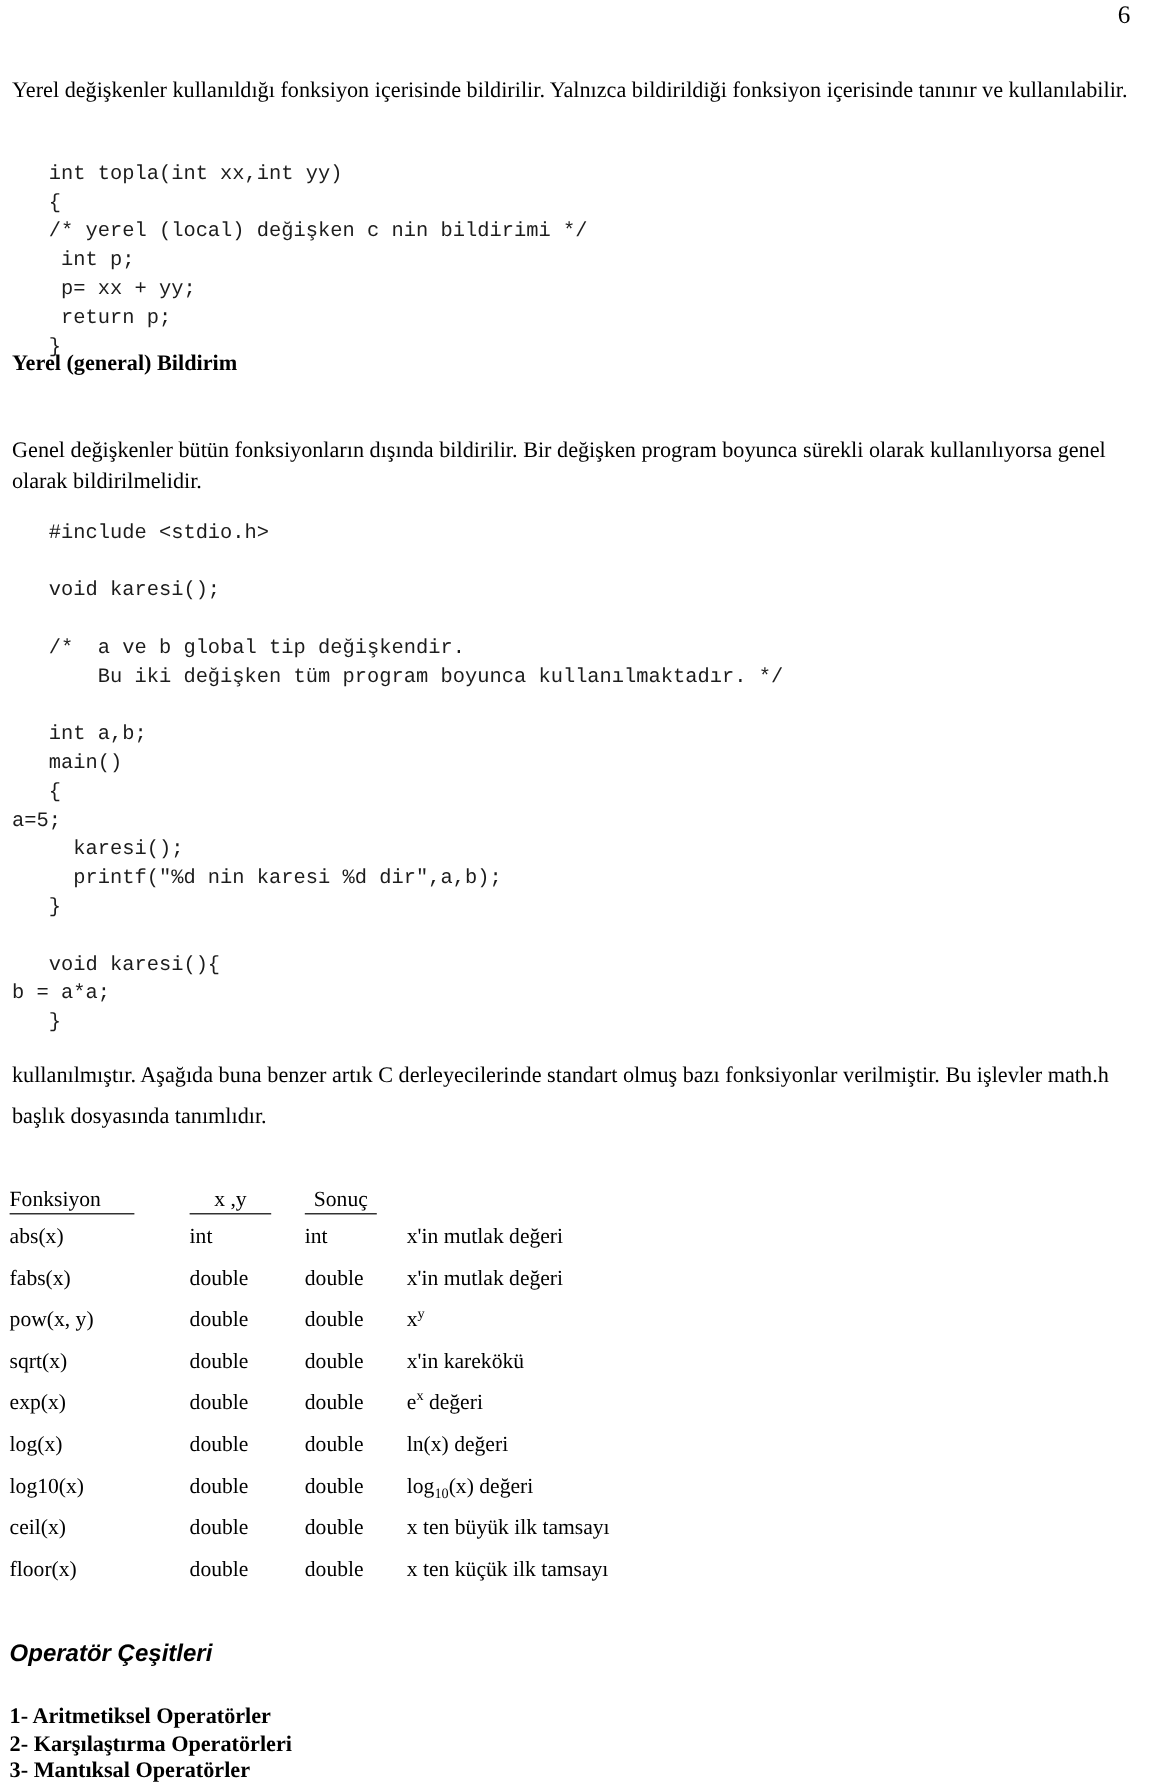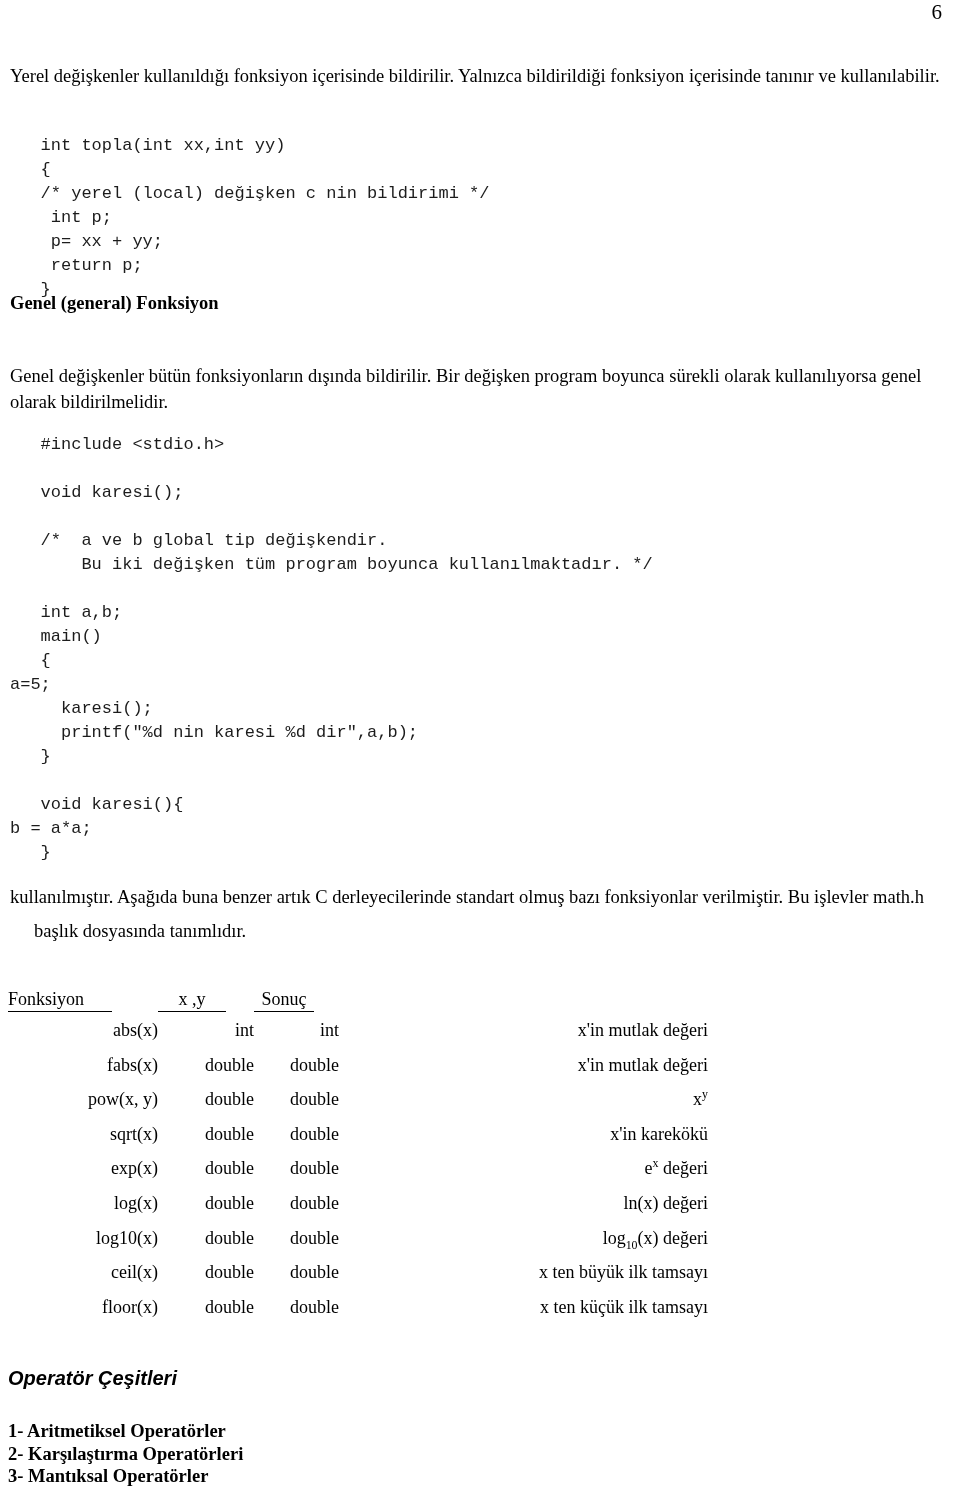--- a/index.html
+++ b/index.html
@@ -62,21 +62,21 @@
     width: 936px;
   }
 
   .p-sqrt {
     left: 10px;
     top: 880px;
     width: 938px;
     line-height: 34px;
     text-align: justify;
   }
-  .p-sqrt .lastline { text-align: left; margin-left: 24px; }
+  .p-sqrt .lastline { text-align: left; }
 
   
   .code {
     position: absolute;
     font-family: "Liberation Mono", "DejaVu Sans Mono", monospace;
     font-size: 17px;
     line-height: 24px;
     white-space: pre;
     color: #1c1c1c;
     padding-left: 10px;
@@ -109,21 +109,20 @@
     display: inline-block;
     border-bottom: 1.6px solid #000;
     padding-bottom: 1px;
   }
   .fn-table thead th.c-fn span.hd { min-width: 104px; }
   .fn-table thead th.c-arg span.hd { min-width: 68px; text-align: center; }
   .fn-table thead th.c-res span.hd { min-width: 60px; text-align: center; }
   .fn-table tbody td {
     height: 34.6px;
     line-height: 24px;
-    text-align: right;
   }
   .fn-table col.c1 { width: 150px; }
   .fn-table col.c2 { width: 96px; }
   .fn-table col.c3 { width: 85px; }
   .fn-table col.c4 { width: auto; }
 
   sup.sp { font-size: 0.66em; vertical-align: super; line-height: 0; }
   sub.sb { font-size: 0.66em; vertical-align: sub; line-height: 0; }
 
   
@@ -158,21 +157,21 @@
   <p class="para p-intro">Yerel değişkenler kullanıldığı fonksiyon içerisinde bildirilir. Yalnızca bildirildiği fonksiyon içerisinde tanınır ve kullanılabilir.</p>
 
   <pre class="code code-1">   int topla(int xx,int yy)
    {
    /* yerel (local) değişken c nin bildirimi */
     int p;
     p= xx + yy;
     return p;
    }</pre>
 
-  <div class="h-genel">Genel (general) Fonksiyon</div>
+  <div class="h-genel">Yerel (general) Bildirim</div>
 
   <p class="para p-genel">Genel değişkenler bütün fonksiyonların dışında bildirilir. Bir değişken program boyunca sürekli olarak kullanılıyorsa genel olarak bildirilmelidir.</p>
 
   <pre class="code code-2">   #include &lt;stdio.h&gt;
 
    void karesi();
 
    /*  a ve b global tip değişkendir.
        Bu iki değişken tüm program boyunca kullanılmaktadır. */
 

